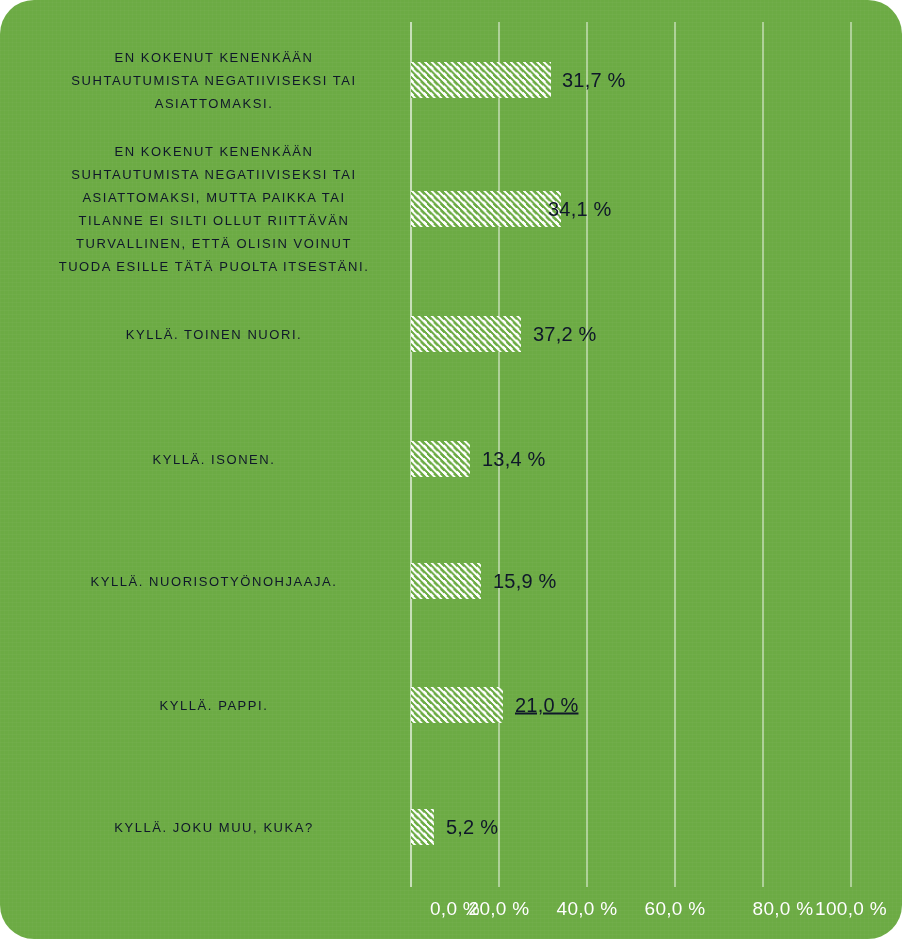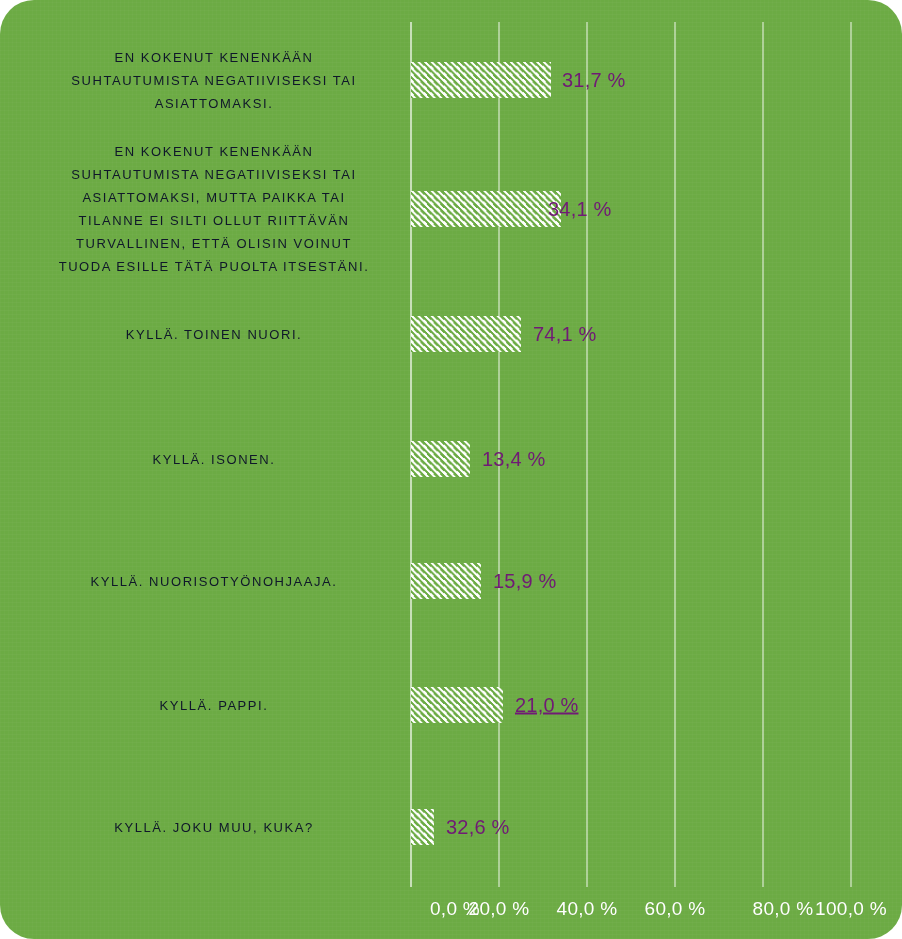--- a/index.html
+++ b/index.html
@@ -99,21 +99,21 @@
         #ffffff 0px,
         #ffffff 2px,
         #6cab44 2px,
         #6cab44 4.6px);
     background-size: 6.6px 6.6px;
     box-shadow: inset 0 0 0 0 rgba(0,0,0,0);
   }
 
   .value-label {
     position: absolute;
-    color: #701a75;
+    color: #0f172a;
     font-size: 20px;
     letter-spacing: 0.2px;
     transform: translateY(-50%);
     white-space: nowrap;
   }
 </style>
 </head>
 <body>
 
 <div id="chart-card">
@@ -149,21 +149,21 @@
 TILANNE EI SILTI OLLUT RIITTÄVÄN
 TURVALLINEN, ETTÄ OLISIN VOINUT
 TUODA ESILLE TÄTÄ PUOLTA ITSESTÄNI.</div>
       <div class="bar" style="width:150px;"></div>
       <div class="value-label" style="left:548px;">34,1 %</div>
     </div>
 
     <div class="bar-row" style="top:334px;">
       <div class="cat-label">KYLLÄ. TOINEN NUORI.</div>
       <div class="bar" style="width:110px;"></div>
-      <div class="value-label" style="left:533px;">74,1 %</div>
+      <div class="value-label" style="left:533px;">37,2 %</div>
     </div>
 
     <div class="bar-row" style="top:459px;">
       <div class="cat-label">KYLLÄ. ISONEN.</div>
       <div class="bar" style="width:59px;"></div>
       <div class="value-label" style="left:482px;">13,4 %</div>
     </div>
 
     <div class="bar-row" style="top:581px;">
       <div class="cat-label">KYLLÄ. NUORISOTYÖNOHJAAJA.</div>
@@ -173,17 +173,17 @@
 
     <div class="bar-row" style="top:705px;">
       <div class="cat-label">KYLLÄ. PAPPI.</div>
       <div class="bar" style="width:92.4px;"></div>
       <div class="value-label" style="left:515px;text-decoration:underline;">21,0 %</div>
     </div>
 
     <div class="bar-row" style="top:827px;">
       <div class="cat-label">KYLLÄ. JOKU MUU, KUKA?</div>
       <div class="bar" style="width:23px;"></div>
-      <div class="value-label" style="left:446px;">32,6 %</div>
+      <div class="value-label" style="left:446px;">5,2 %</div>
     </div>
 
   </div>
 </div>
 
 </body></html>

